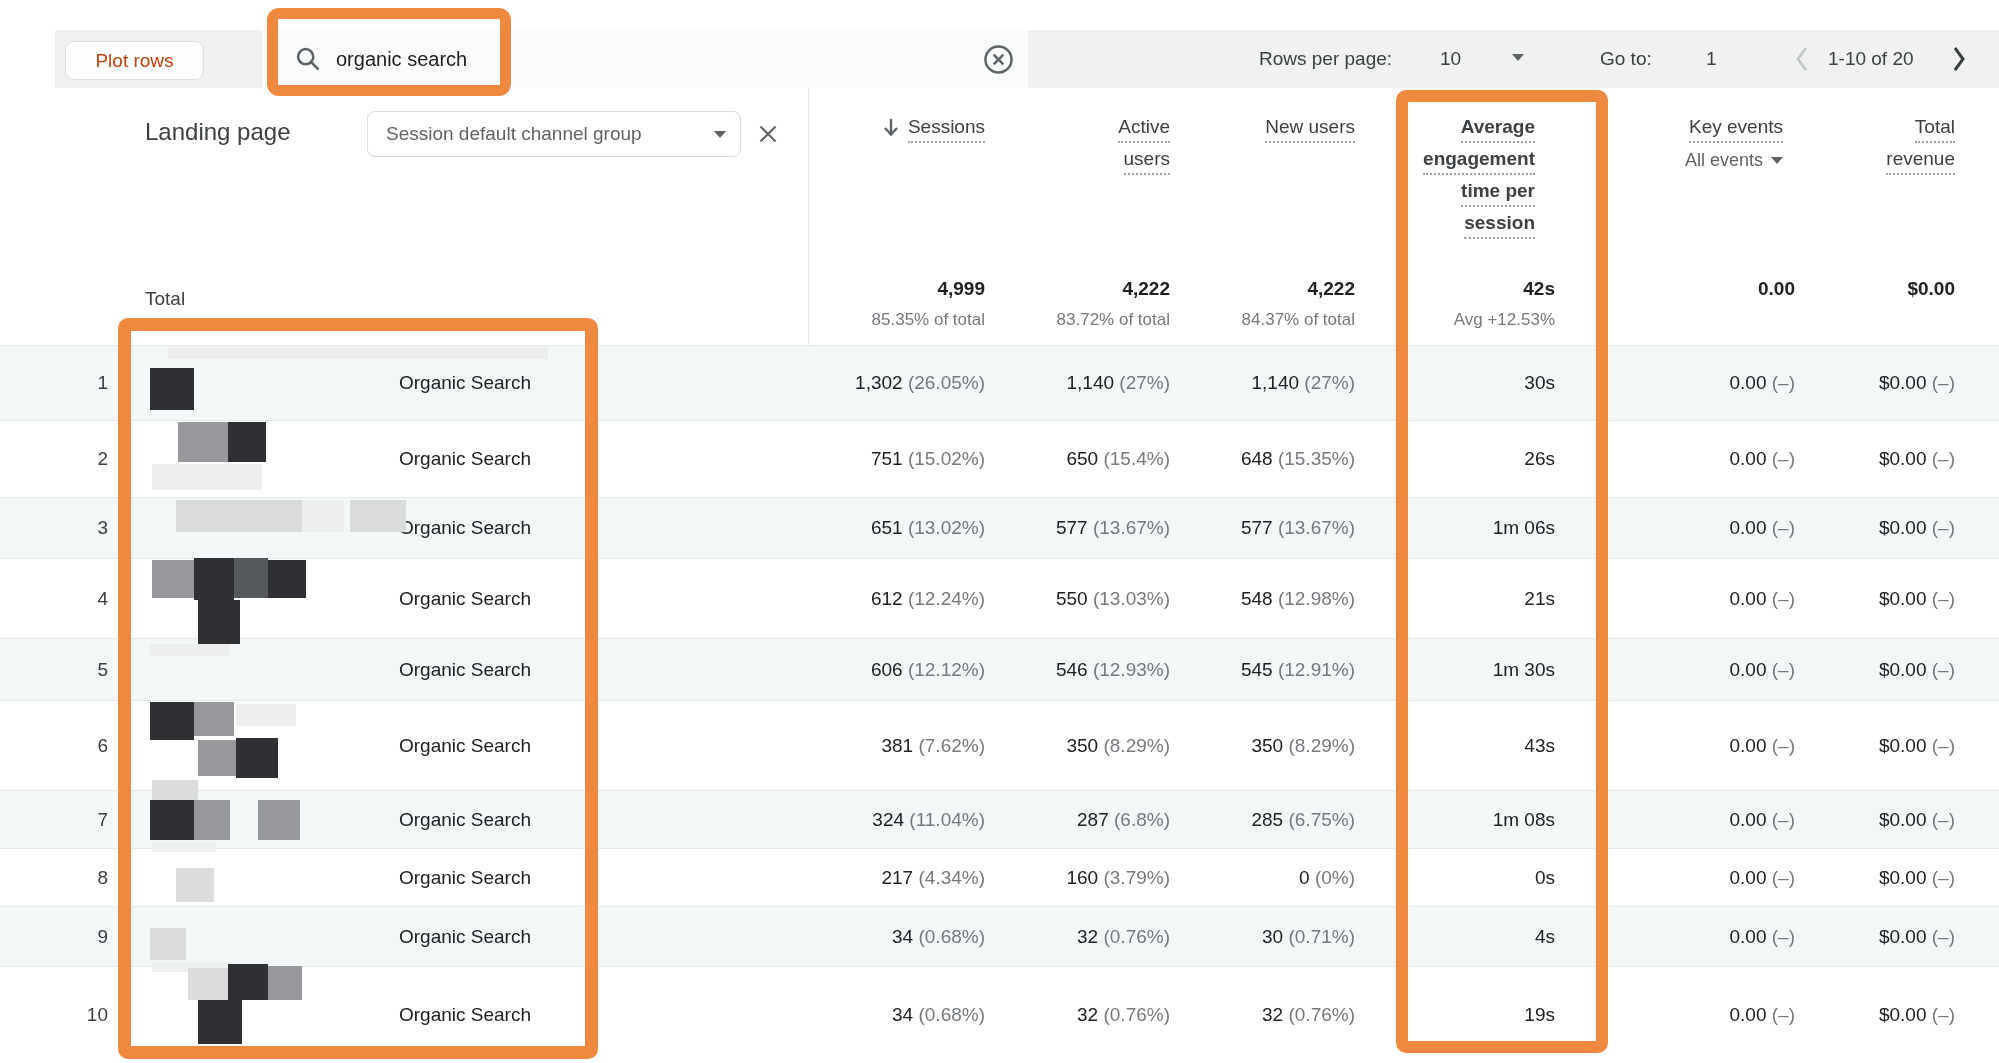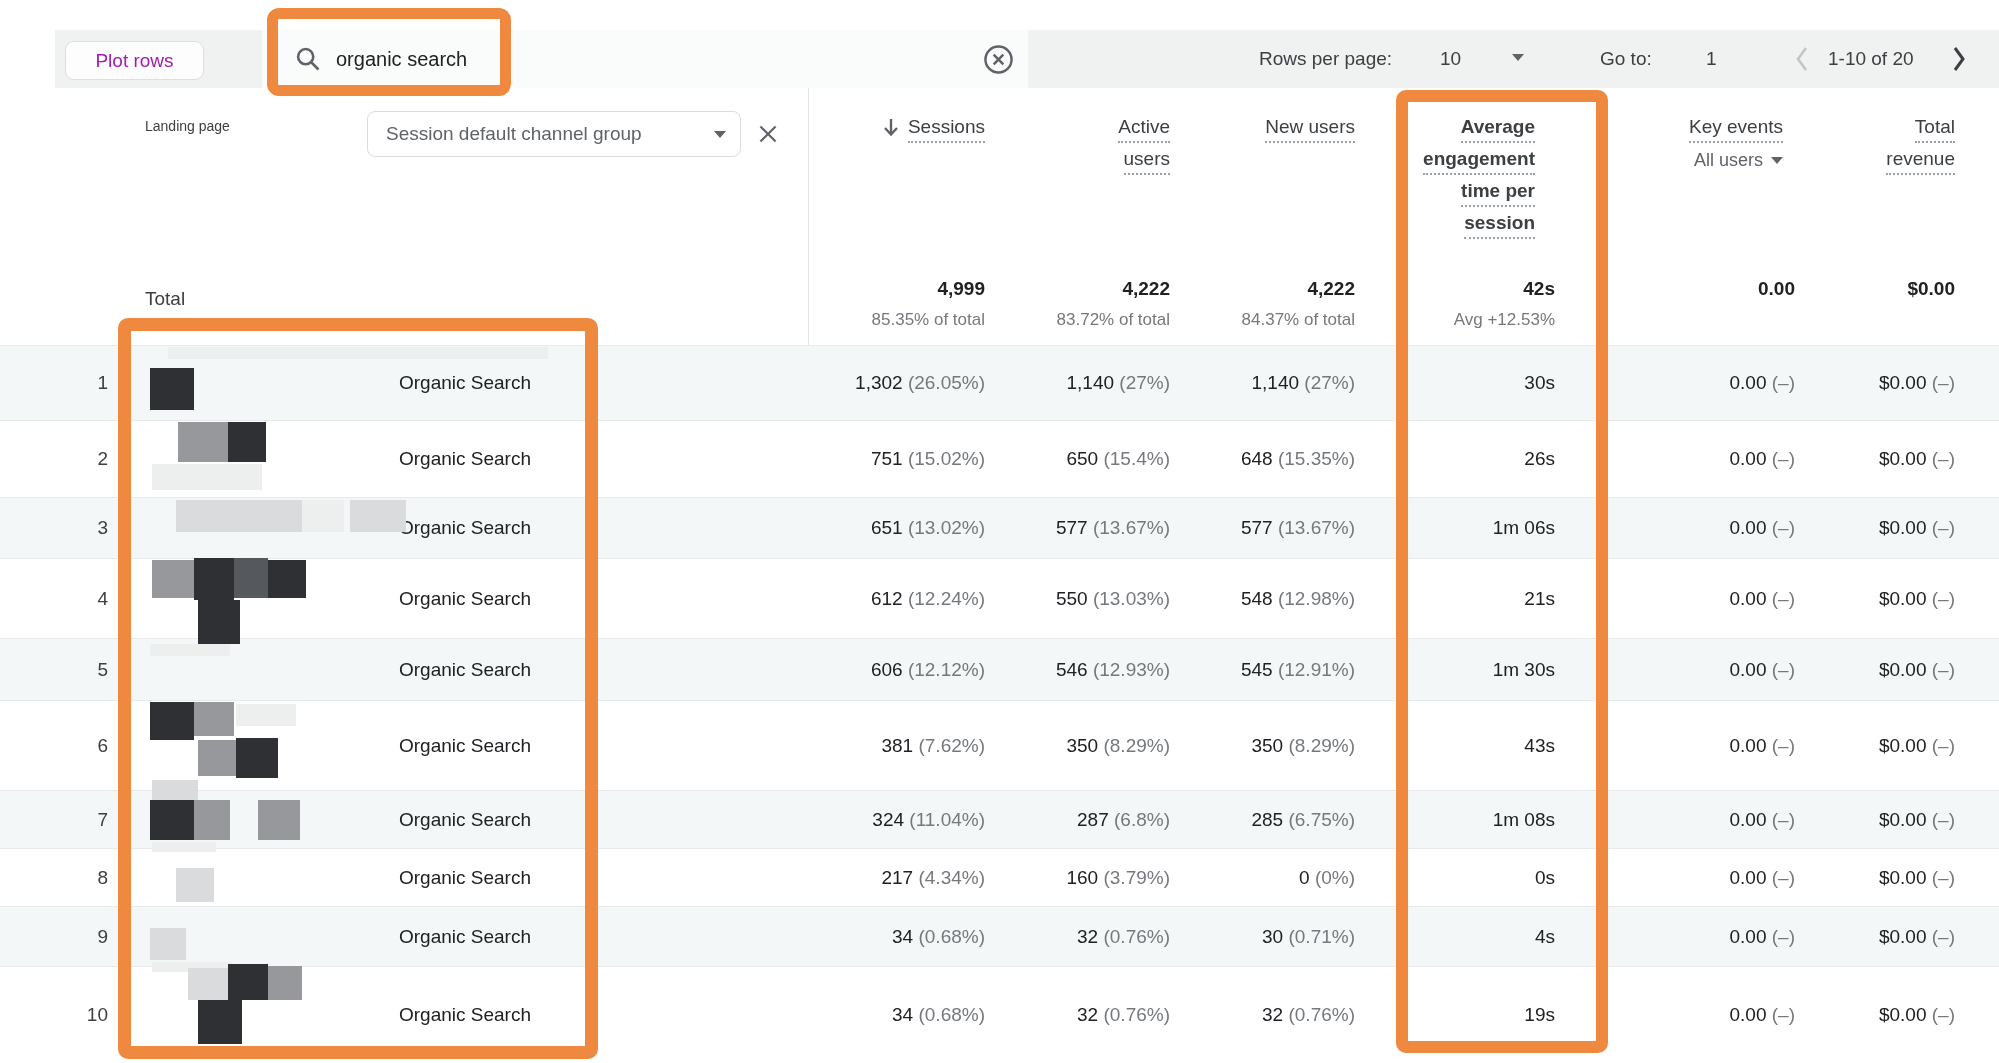--- a/index.html
+++ b/index.html
@@ -1,34 +1,34 @@
 <!DOCTYPE html>
 <html><head>
 <meta charset="utf-8">
 <style>
   html,body{margin:0;padding:0;background:#fff;}
   .page{position:relative;width:1999px;height:1063px;background:#fff;overflow:hidden;
         font-family:"Liberation Sans",sans-serif;color:#202124;}
   
   .toolbar{position:absolute;left:55px;top:30px;width:1944px;height:58px;background:#f0f1f1;}
   .btn-plot{position:absolute;left:65px;top:41px;width:137px;height:37px;background:#fdfdfd;
-        border:1px solid #dcdfe1;border-radius:9px;color:#a21caf;font-size:19px;
+        border:1px solid #dcdfe1;border-radius:9px;color:#c2410c;font-size:19px;
         display:flex;align-items:center;justify-content:center;}
   .search-field{position:absolute;left:262px;top:30px;width:766px;height:58px;background:#fafbfb;}
   .search-icon{position:absolute;left:294px;top:45px;}
   .search-text{position:absolute;left:336px;top:30px;height:58px;display:flex;align-items:center;
         font-size:20px;color:#202124;}
   .clear-btn{position:absolute;left:982px;top:43px;width:33px;height:33px;}
   .tb-text{position:absolute;top:30px;height:58px;display:flex;align-items:center;font-size:19px;color:#3c4043;}
   .caret{width:0;height:0;border-left:6px solid transparent;border-right:6px solid transparent;
         border-top:7px solid #5f6368;display:inline-block;}
   .caret-abs{position:absolute;top:54px;}
   .chev{position:absolute;top:44px;width:18px;height:30px;}
   
-  .dim-label{position:absolute;left:145px;top:118px;font-size:14px;color:#3c4043;}
+  .dim-label{position:absolute;left:145px;top:118px;font-size:24px;color:#3c4043;}
   .dropdown{position:absolute;left:367px;top:111px;width:374px;height:46px;border:1px solid #dadce0;
         border-radius:8px;background:#fff;display:flex;align-items:center;box-sizing:border-box;
         padding:0 14px 0 18px;}
   .dropdown span.lbl{font-size:19px;color:#5f6368;flex:1;}
   .x-close{position:absolute;left:755px;top:121px;width:26px;height:26px;}
   .vdiv{position:absolute;left:808px;top:88px;width:1px;height:975px;background:#e3e6e6;}
   .colhead{position:absolute;top:116px;display:flex;flex-direction:column;align-items:flex-end;}
   .colhead .line{font-size:19px;color:#3c4043;border-bottom:2px dotted #9aa0a6;
         padding-bottom:3px;margin-bottom:5px;white-space:nowrap;}
   .colhead .sub{font-size:18px;color:#5f6368;display:flex;align-items:center;gap:8px;margin-top:2px;}
@@ -133,21 +133,21 @@
   </div>
   <div class="colhead" style="right:464px;font-weight:bold;">
     <span class="line">Average</span>
     <span class="line">engagement</span>
     <span class="line">time per</span>
     <span class="line">session</span>
   </div>
   <div class="colhead" style="right:216px;">
     <span class="line">Key events</span>
     <span class="sub">
-      <span>All users</span>
+      <span>All events</span>
       <span class="caret"></span>
     </span>
   </div>
   <div class="colhead" style="right:44px;">
     <span class="line">Total</span>
     <span class="line">revenue</span>
   </div>
 
   <div class="totals">
     <div class="tlabel">Total</div>

